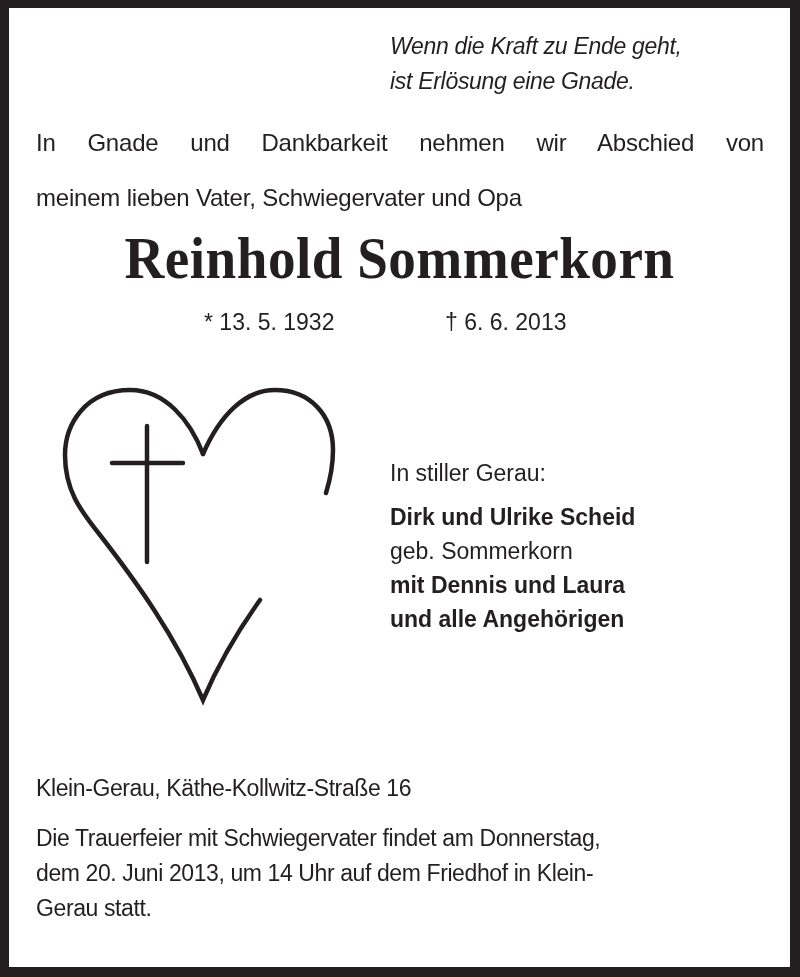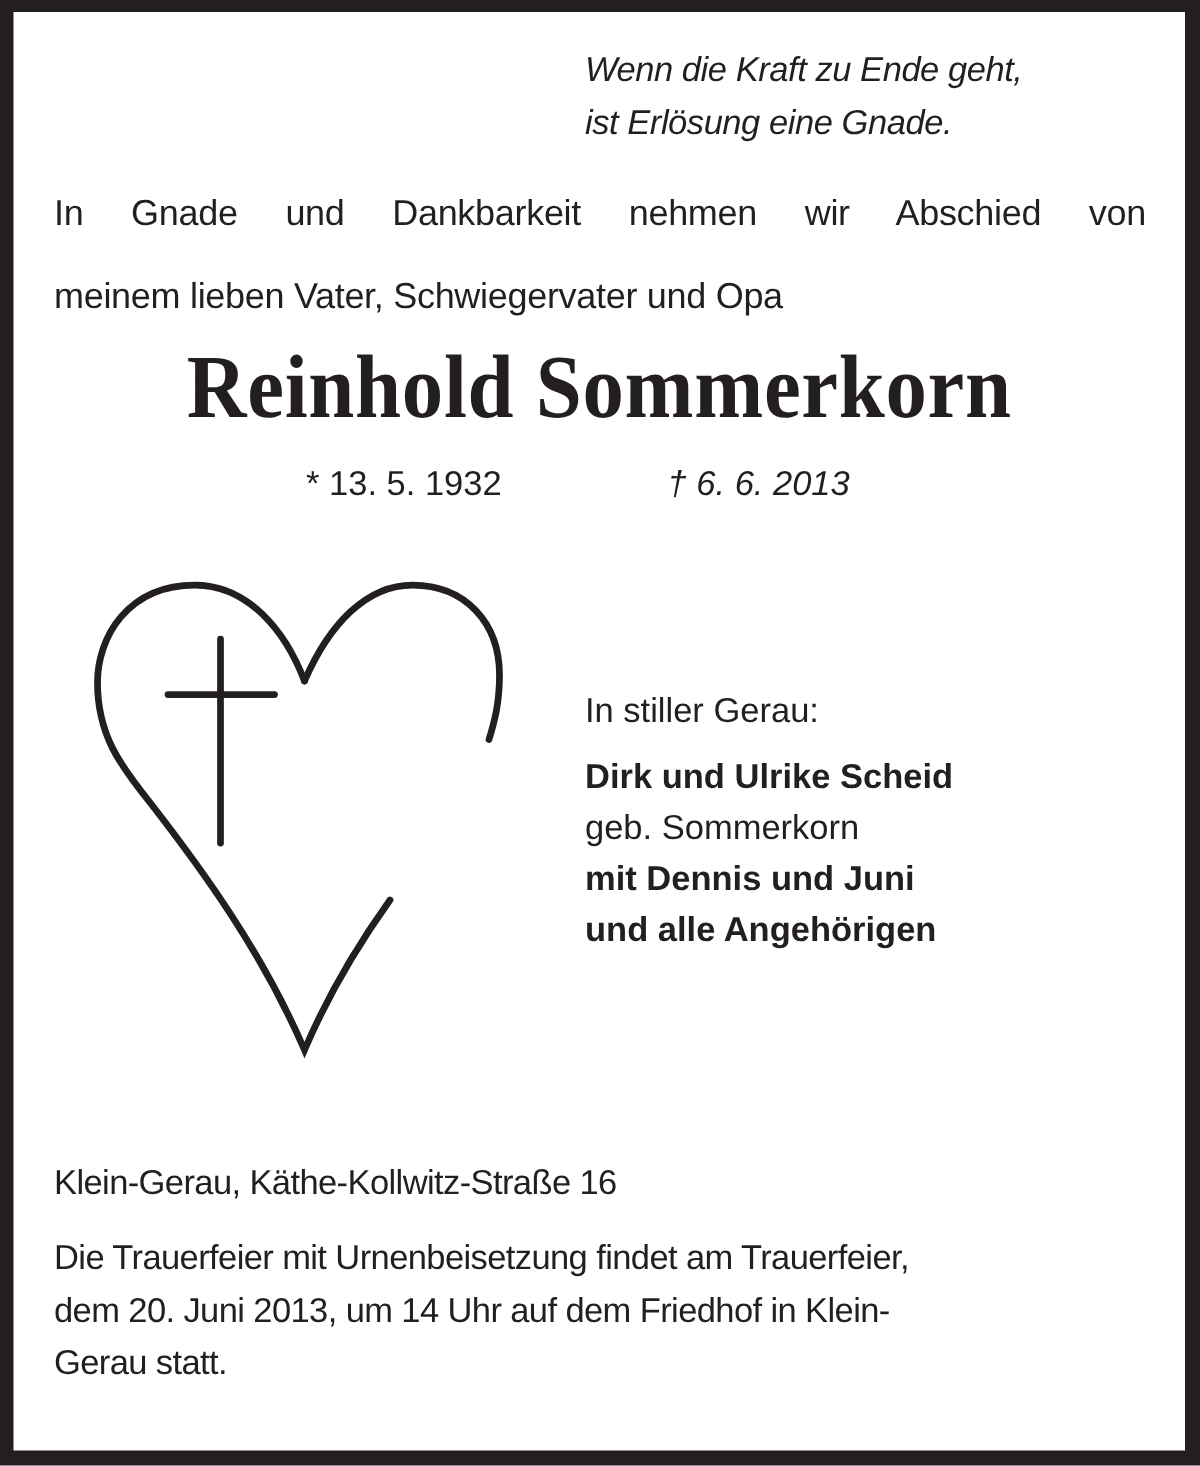--- a/index.html
+++ b/index.html
@@ -22,34 +22,34 @@
 <div class="card">
   <div class="abs quote" style="top:25px;">Wenn die Kraft zu Ende geht,</div>
   <div class="abs quote" style="top:60px;">ist Erlösung eine Gnade.</div>
 
   <div class="abs intro justify" style="top:121px;">In Gnade und Dankbarkeit nehmen wir Abschied von</div>
   <div class="abs intro" style="top:156px;margin-top:20px;">meinem lieben Vater, Schwiegervater und Opa</div>
 
   <div class="abs name">Reinhold Sommerkorn</div>
 
   <div class="abs dates" style="left:195px;">* 13. 5. 1932</div>
-  <div class="abs dates" style="left:436px;font-style:italic;">† 6. 6. 2013</div>
+  <div class="abs dates" style="left:436px;">† 6. 6. 2013</div>
 
   <svg class="heart" width="320" height="350" viewBox="0 0 320 350" style="left:31px; top:362px;">
     <g fill="none" stroke="#231f20" stroke-width="4.5" stroke-linecap="round">
       <path d="M163,84 C150,50 125,20 90,20 C45,20 25,55 25,85 C25,120 40,140 60,165 C95,210 135,265 163,330 C180,290 200,258 220,230"></path>
       <path d="M163,84 C180,45 205,20 235,20 C270,20 293,45 293,80 C293,98 290,110 286,123"></path>
       <line x1="107" y1="56" x2="107" y2="192"></line>
       <line x1="72" y1="93" x2="143" y2="93"></line>
     </g>
   </svg>
 
   <div class="abs sig" style="top:452px;">In stiller Gerau:</div>
   <div class="abs sig bold" style="top:496px;">Dirk und Ulrike Scheid</div>
   <div class="abs sig" style="top:530px;">geb. Sommerkorn</div>
-  <div class="abs sig bold" style="top:564px;">mit Dennis und Juni</div>
+  <div class="abs sig bold" style="top:564px;">mit Dennis und Laura</div>
   <div class="abs sig bold" style="top:598px;">und alle Angehörigen</div>
 
   <div class="abs body-text" style="top:767px;">Klein-Gerau, Käthe-Kollwitz-Straße 16</div>
-  <div class="abs body-text" style="top:817px;">Die Trauerfeier mit Urnenbeisetzung findet am Trauerfeier,</div>
+  <div class="abs body-text" style="top:817px;">Die Trauerfeier mit Schwiegervater findet am Donnerstag,</div>
   <div class="abs body-text" style="top:852px;">dem 20. Juni 2013, um 14 Uhr auf dem Friedhof in Klein-</div>
   <div class="abs body-text" style="top:887px;">Gerau statt.</div>
 </div>
 
 </body></html>

